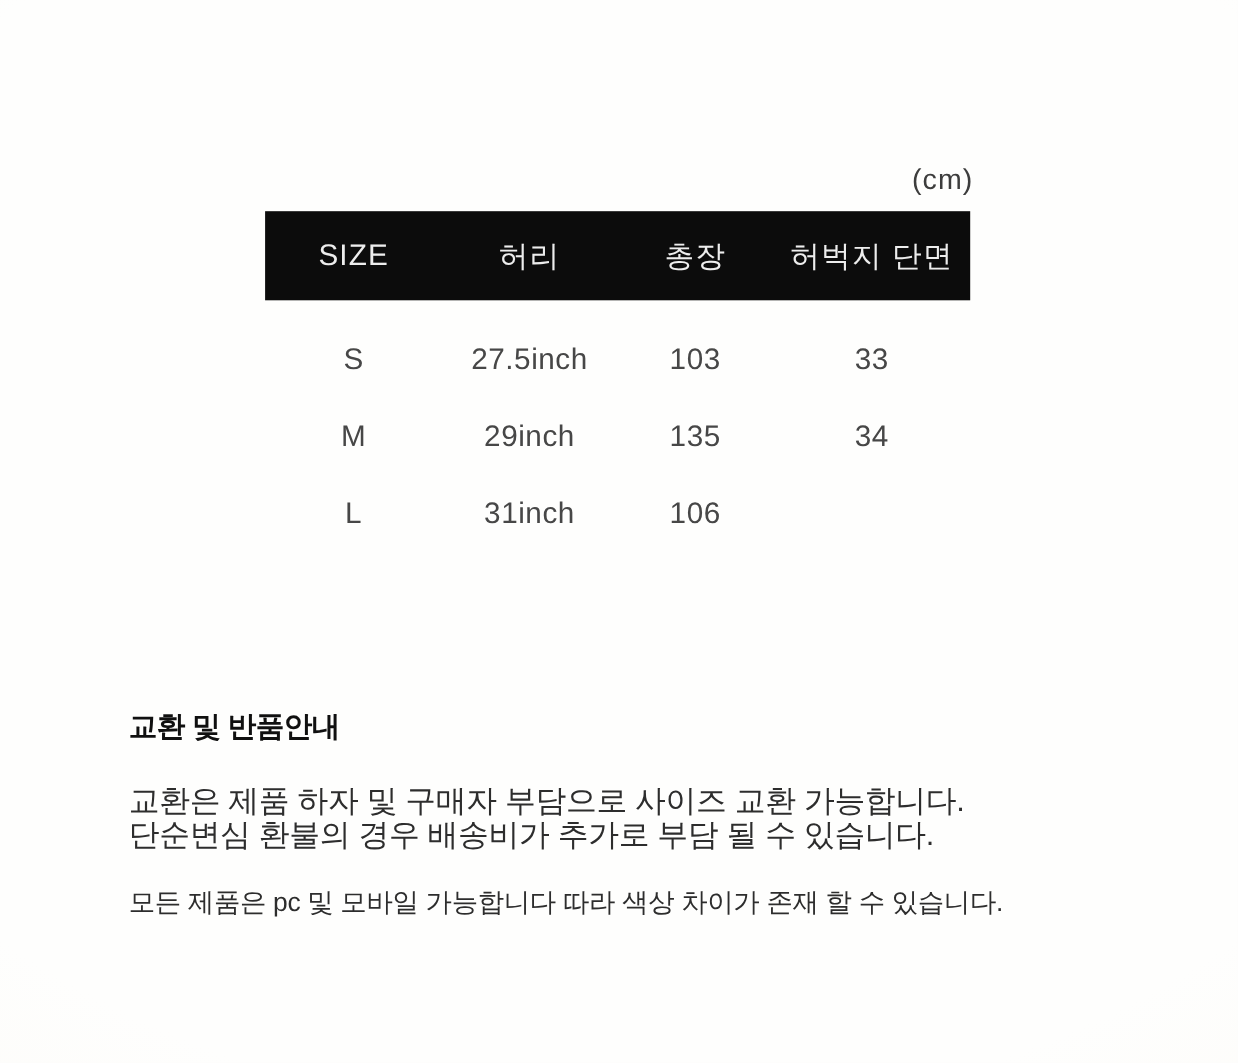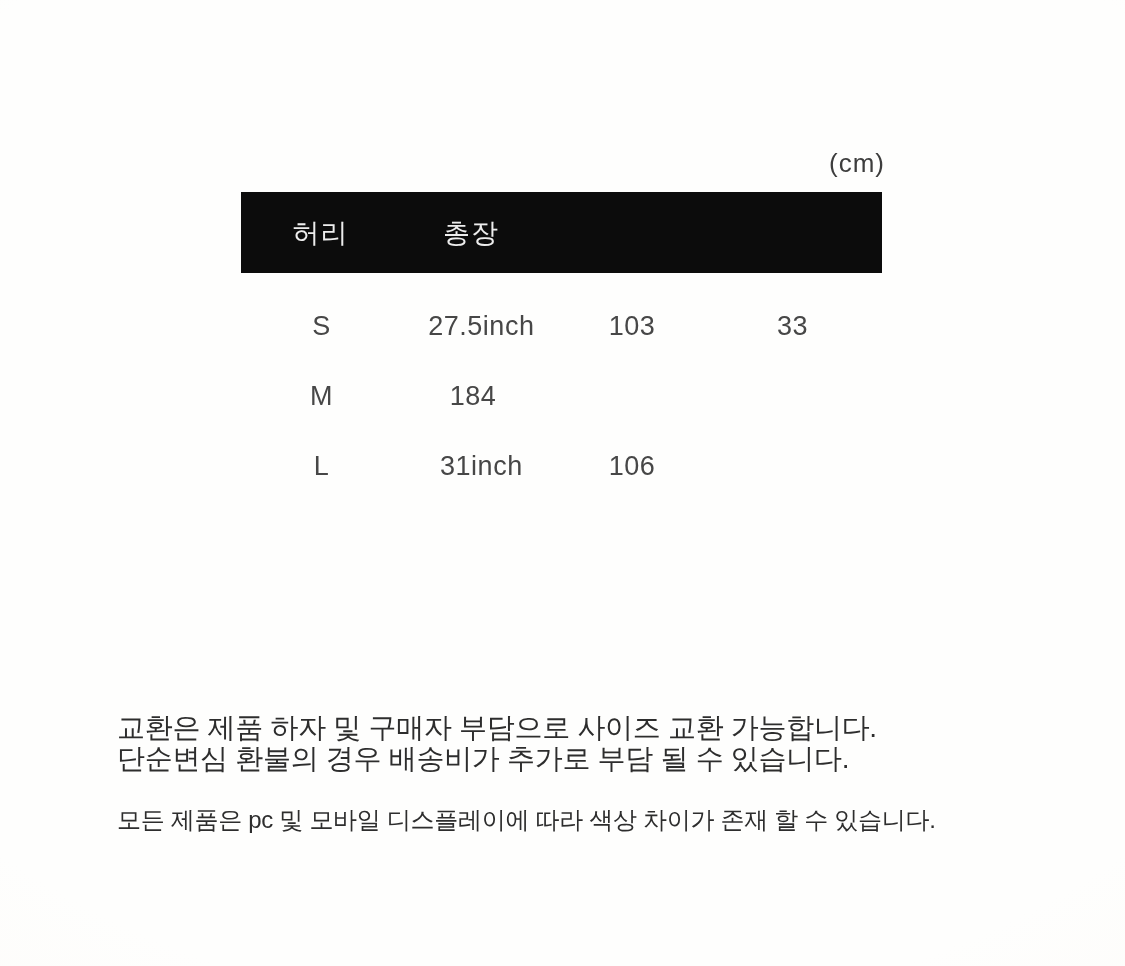--- a/index.html
+++ b/index.html
@@ -107,45 +107,50 @@
 </style>
 </head>
 <body>
 
 <div class="page">
 
   <div class="unit-label">(cm)</div>
 
   <div class="size-table">
     <div class="table-header">
+      <div class="cell c1">SIZE</div>
       <div class="cell c2">허리</div>
       <div class="cell c3">총장</div>
+      <div class="cell c4">허벅지 단면</div>
     </div>
 
     <div class="table-body">
       <div class="table-row">
         <div class="cell c1">S</div>
         <div class="cell c2">27.5inch</div>
         <div class="cell c3">103</div>
         <div class="cell c4">33</div>
       </div>
       <div class="table-row">
         <div class="cell c1">M</div>
-        <div class="cell c3">184</div>
+        <div class="cell c2">29inch</div>
+        <div class="cell c3">135</div>
+        <div class="cell c4">34</div>
       </div>
       <div class="table-row">
         <div class="cell c1">L</div>
         <div class="cell c2">31inch</div>
         <div class="cell c3">106</div>
       </div>
     </div>
   </div>
 
 
+  <div class="exchange-heading">교환 및 반품안내</div>
 
   <div class="exchange-lines">
     <div>교환은 제품 하자 및 구매자 부담으로 사이즈 교환 가능합니다.</div>
     <div>단순변심 환불의 경우 배송비가 추가로 부담 될 수 있습니다.</div>
   </div>
 
-  <div class="display-note">모든 제품은 pc 및 모바일 디스플레이에 따라 색상 차이가 존재 할 수 있습니다.</div>
+  <div class="display-note">모든 제품은 pc 및 모바일 가능합니다 따라 색상 차이가 존재 할 수 있습니다.</div>
 
 </div>
 
 </body></html>

